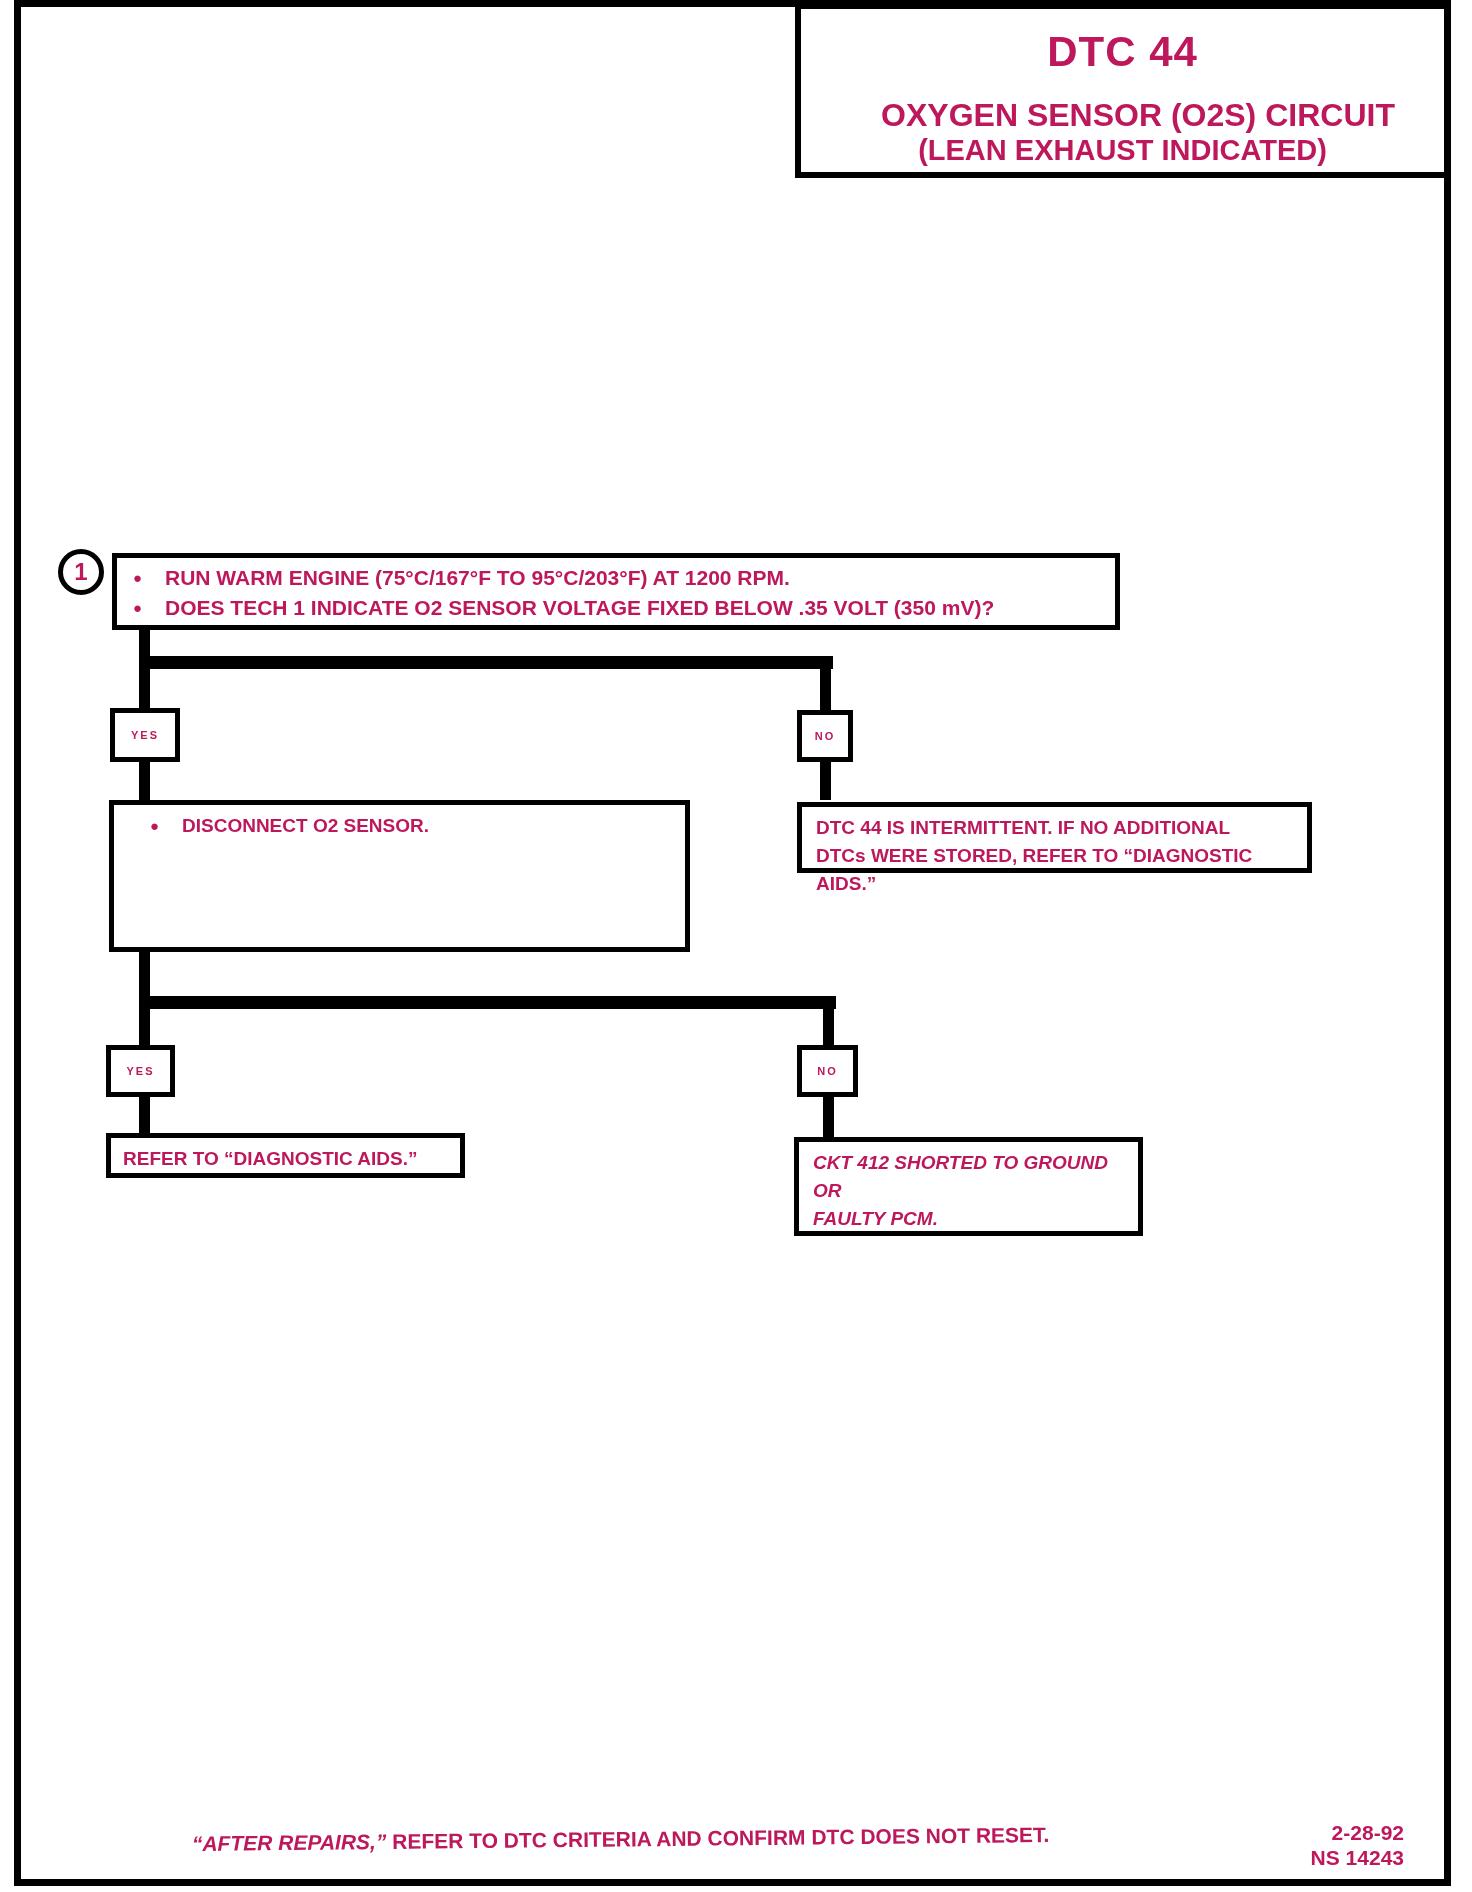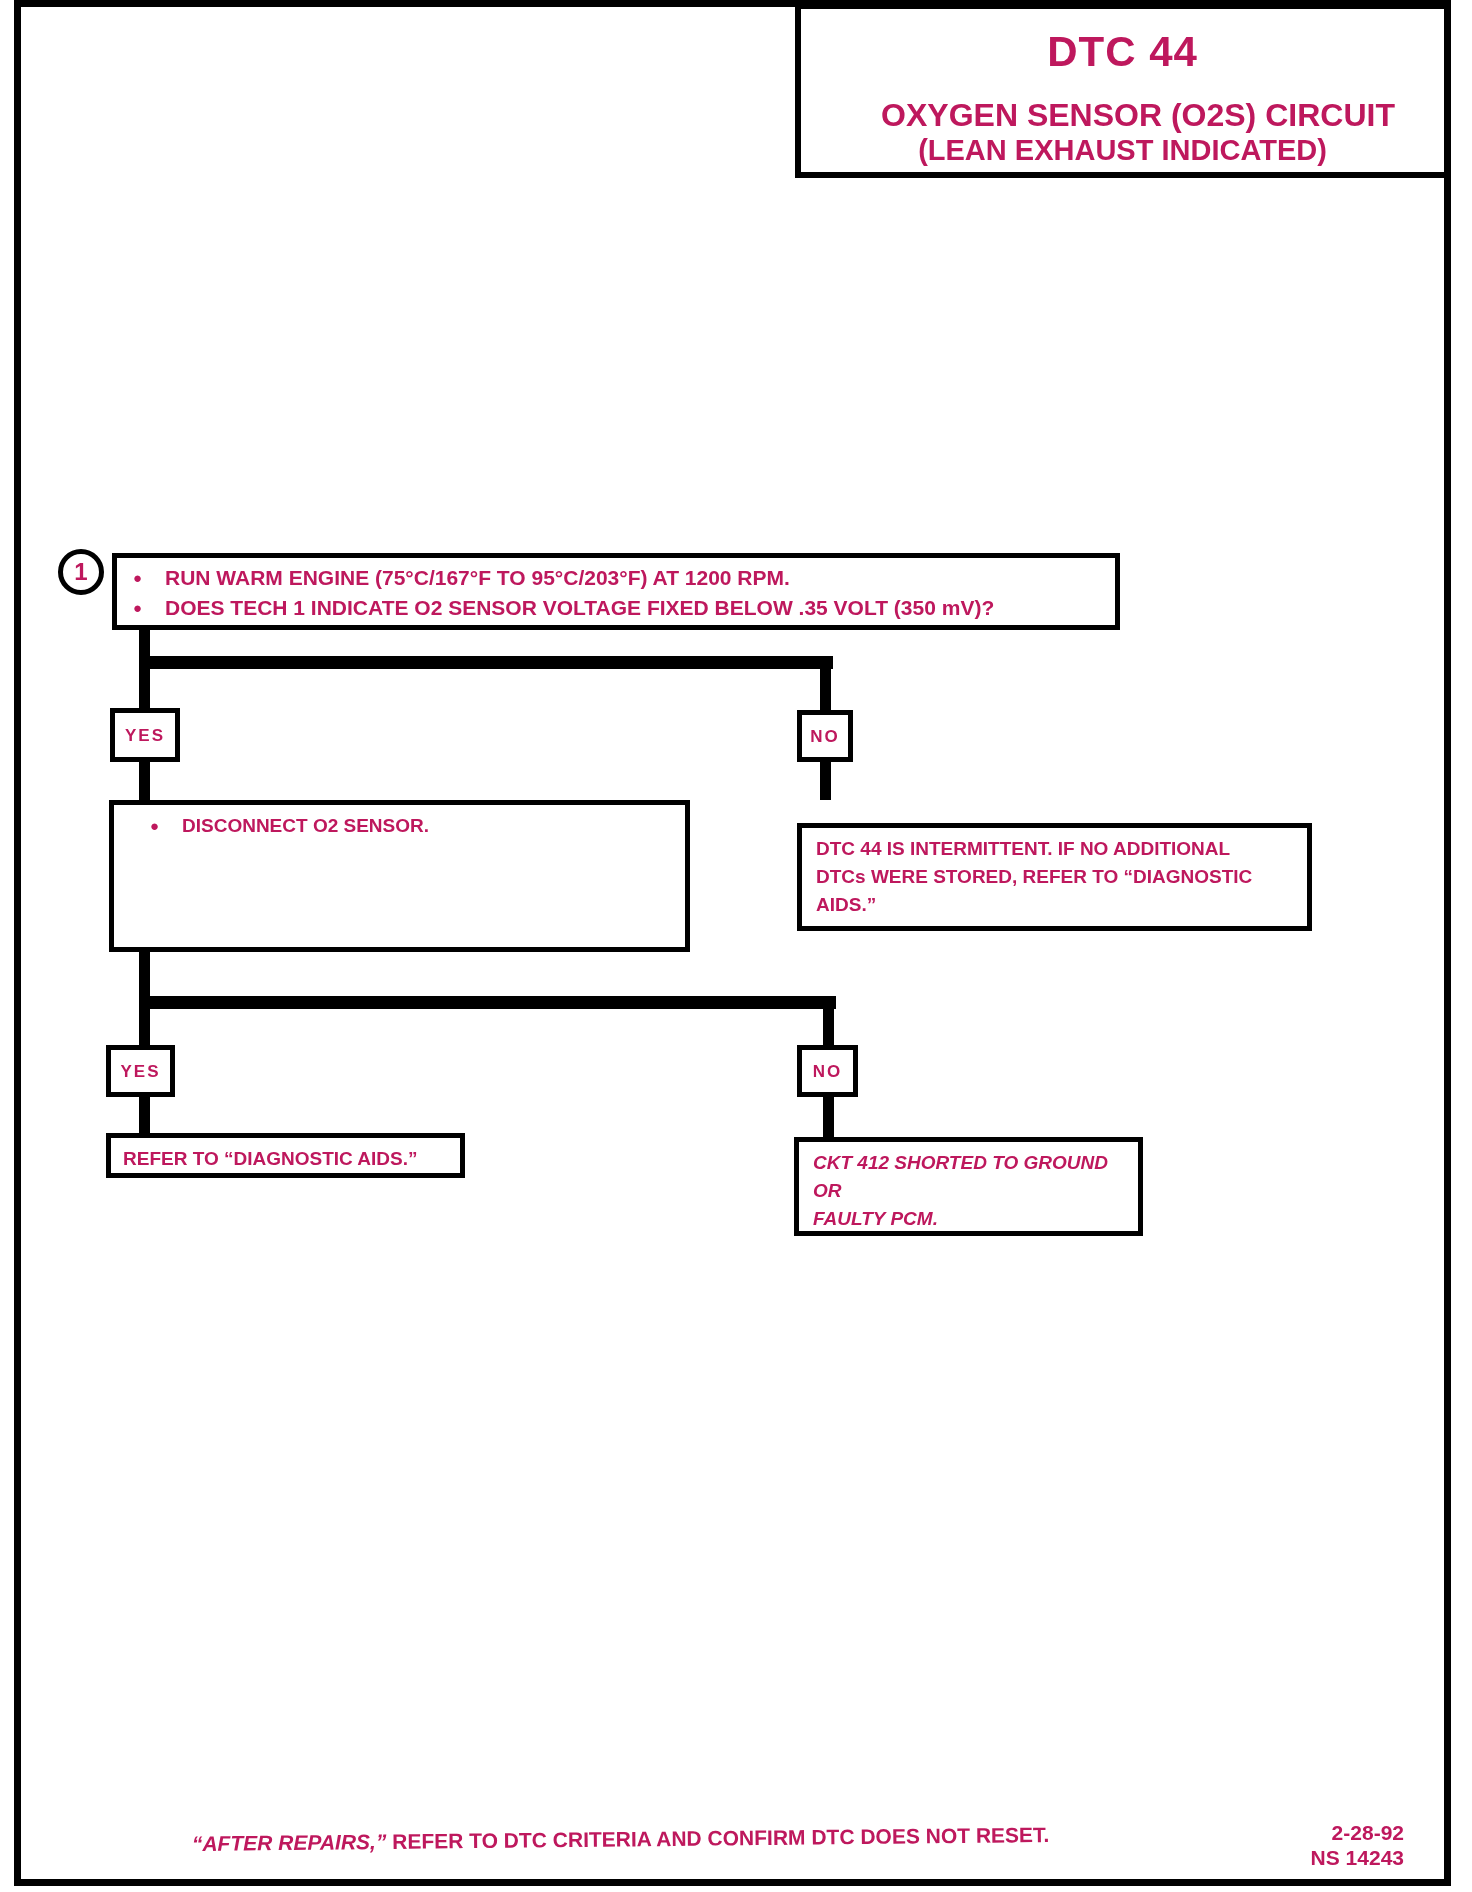--- a/index.html
+++ b/index.html
@@ -72,21 +72,21 @@
     border: 5px solid #000;
     box-sizing: border-box;
     background: #fff;
     font-size: 20px;
     line-height: 29px;
   }
   .node.small-label {
     display: flex;
     align-items: center;
     justify-content: center;
-    font-size: 17px;
+    font-size: 11px;
     letter-spacing: 2px;
   }
   ul.bullets {
     list-style: none;
     margin: 0;
     padding: 0;
   }
   ul.bullets li {
     position: relative;
     padding-left: 40px;
@@ -96,21 +96,21 @@
     content: "\25CF";
     position: absolute;
     left: 8px;
     top: 0px;
     font-size: 15px;
   }
   .box-a { left: 112px; top: 553px; width: 1008px; height: 77px; padding: 5px 8px 0 8px; font-size: 21px; line-height: 30px; }
   .box-yes1 { left: 110px; top: 708px; width: 70px; height: 54px; }
   .box-no1  { left: 797px; top: 710px; width: 56px; height: 52px; }
   .box-b { left: 109px; top: 800px; width: 581px; height: 152px; padding: 7px 6px 0 28px; font-size: 19px; line-height: 28px; }
-  .box-c { left: 797px; top: 823px; width: 515px; height: 108px; padding: 7px 10px 6px 14px; font-size: 19px; line-height: 28px; white-space: pre-line; }
+  .box-c { left: 797px; top: 802px; width: 515px; height: 71px; padding: 7px 10px 6px 14px; font-size: 19px; line-height: 28px; white-space: pre-line; }
   .box-yes2 { left: 106px; top: 1045px; width: 69px; height: 52px; }
   .box-no2  { left: 797px; top: 1045px; width: 61px; height: 52px; }
   .box-d { left: 106px; top: 1133px; width: 359px; height: 45px; padding: 6px 0 0 12px; font-size: 19px; }
   .box-e { left: 794px; top: 1137px; width: 349px; height: 99px; padding: 7px 8px 0 14px; font-size: 19px; line-height: 28px; white-space: pre-line; font-style: italic; }
   
   .line {
     position: absolute;
     background: #000;
   }
   .v1  { left: 139px; top: 628px; width: 11px; height: 40px; }

